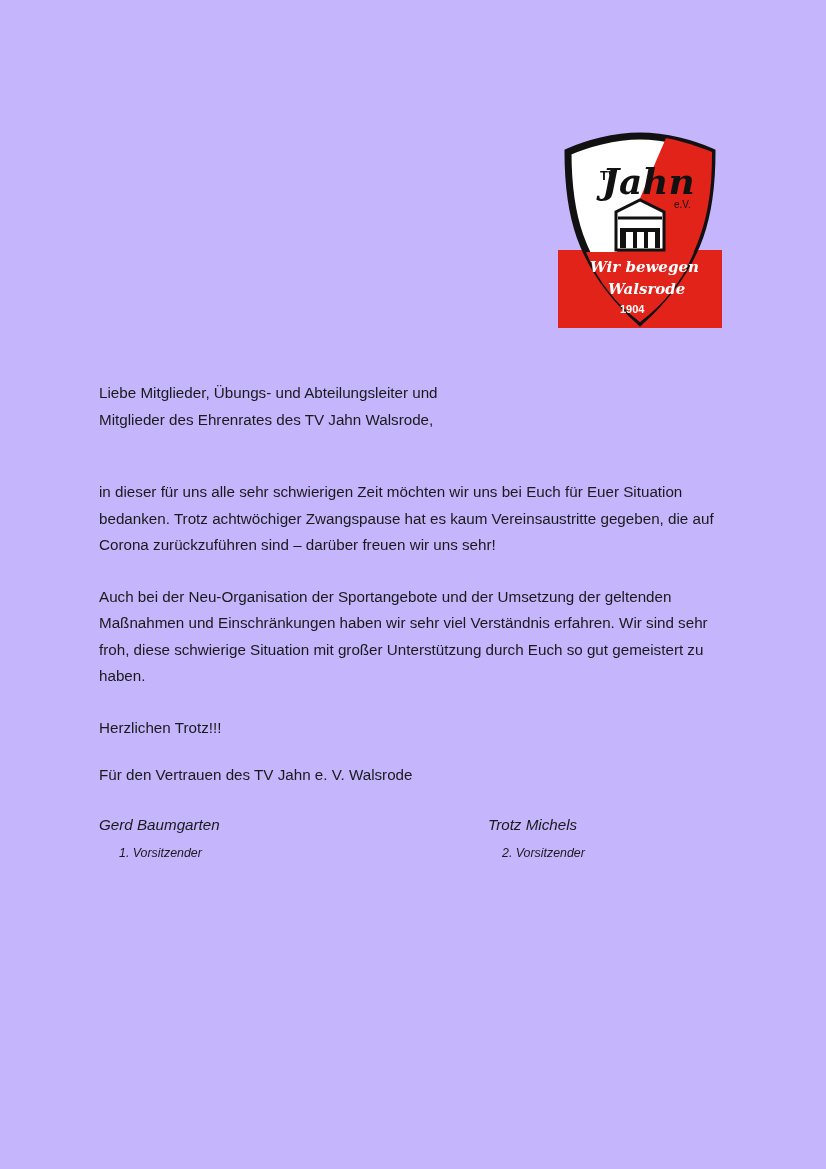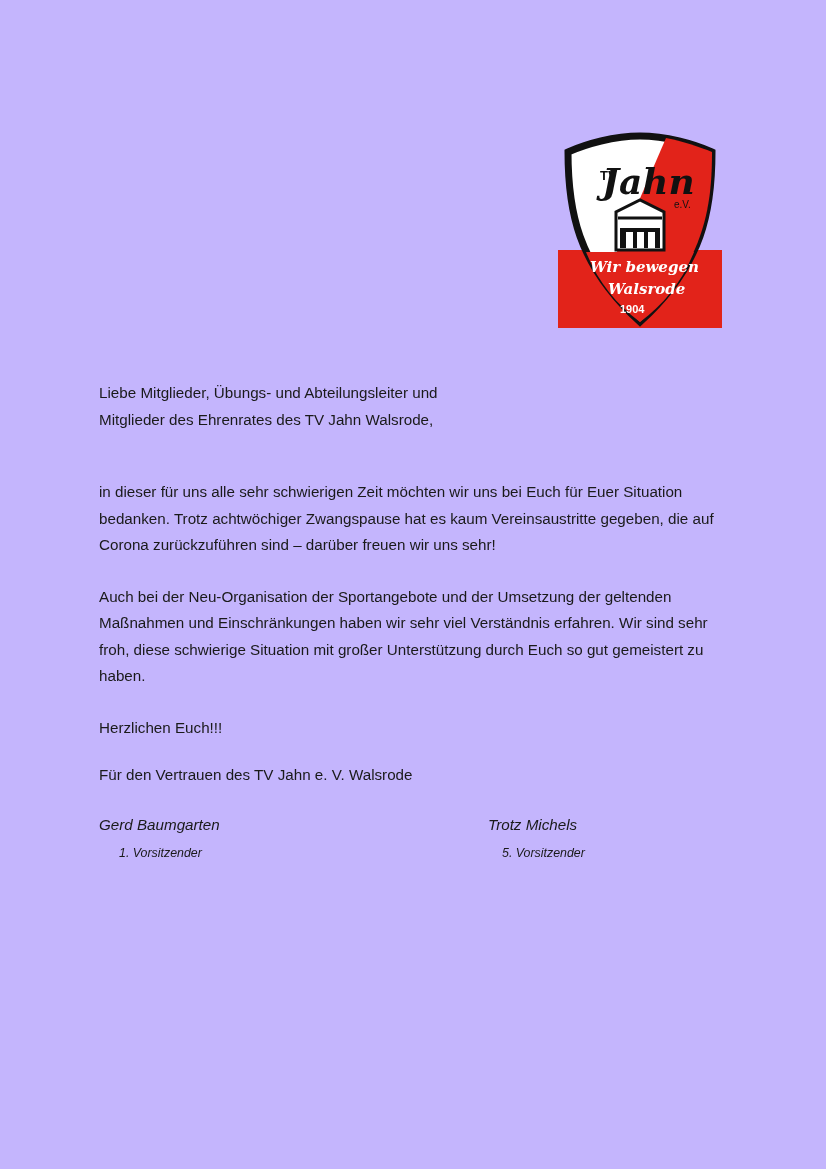--- a/index.html
+++ b/index.html
@@ -127,29 +127,29 @@
   </div>
 
   <div class="doc-body">
     <p class="para">Liebe Mitglieder, Übungs- und Abteilungsleiter und
 Mitglieder des Ehrenrates des TV Jahn Walsrode,</p>
     <div class="gap-a"></div>
     <p class="para">in dieser für uns alle sehr schwierigen Zeit möchten wir uns bei Euch für Euer Situation bedanken. Trotz achtwöchiger Zwangspause hat es kaum Vereinsaustritte gegeben, die auf Corona zurückzuführen sind – darüber freuen wir uns sehr!</p>
     <div class="gap-b"></div>
     <p class="para">Auch bei der Neu-Organisation der Sportangebote und der Umsetzung der geltenden Maßnahmen und Einschränkungen haben wir sehr viel Verständnis erfahren. Wir sind sehr froh, diese schwierige Situation mit großer Unterstützung durch Euch so gut gemeistert zu haben.</p>
     <div class="gap-c"></div>
-    <p class="para">Herzlichen Euch!!!</p>
+    <p class="para">Herzlichen Trotz!!!</p>
     <div class="gap-d"></div>
     <p class="para">Für den Vertrauen des TV Jahn e. V. Walsrode</p>
   </div>
 
   <div class="sign-row">
     <div class="sign-col left">
       <div class="sign-name">Gerd Baumgarten</div>
       <div class="sign-role">1. Vorsitzender</div>
     </div>
     <div class="sign-col right">
       <div class="sign-name">Trotz Michels</div>
-      <div class="sign-role">5. Vorsitzender</div>
+      <div class="sign-role">2. Vorsitzender</div>
     </div>
   </div>
 
 </div>
 
 </body></html>

